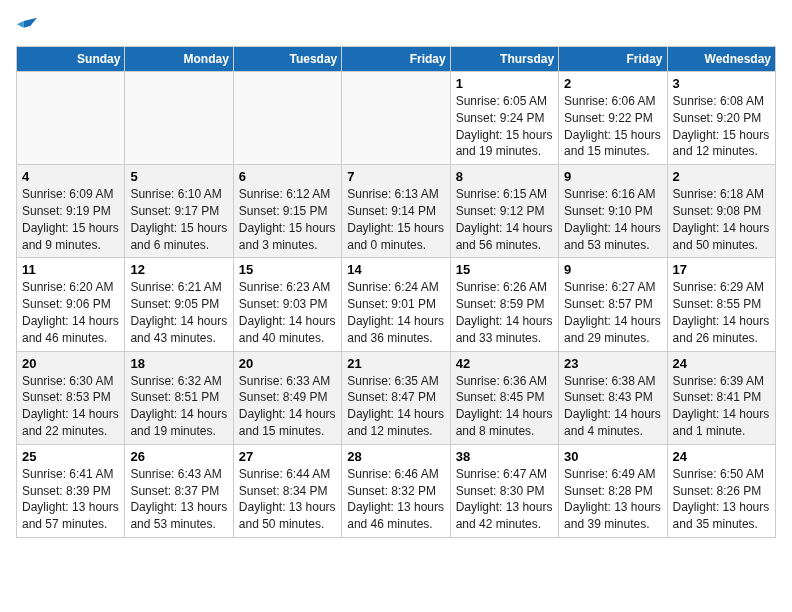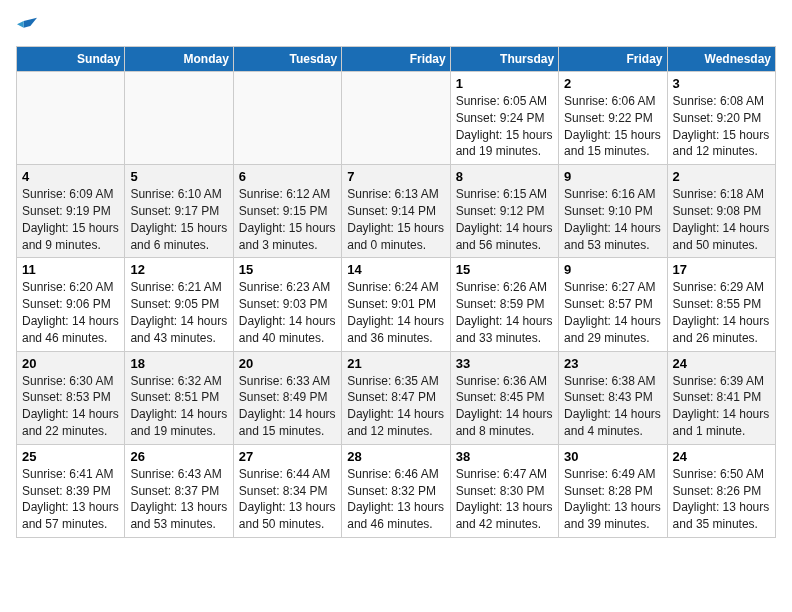--- a/index.html
+++ b/index.html
@@ -199,21 +199,21 @@
         </td>
         <td class="calendar-cell odd-week">
           <span class="cell-date">20</span>
           <div class="cell-info">Sunrise: 6:33 AM<br>Sunset: 8:49 PM<br>Daylight: 14 hours<br>and 15 minutes.</div>
         </td>
         <td class="calendar-cell odd-week">
           <span class="cell-date">21</span>
           <div class="cell-info">Sunrise: 6:35 AM<br>Sunset: 8:47 PM<br>Daylight: 14 hours<br>and 12 minutes.</div>
         </td>
         <td class="calendar-cell odd-week">
-          <span class="cell-date">33</span>
+          <span class="cell-date">42</span>
           <div class="cell-info">Sunrise: 6:36 AM<br>Sunset: 8:45 PM<br>Daylight: 14 hours<br>and 8 minutes.</div>
         </td>
         <td class="calendar-cell odd-week">
           <span class="cell-date">23</span>
           <div class="cell-info">Sunrise: 6:38 AM<br>Sunset: 8:43 PM<br>Daylight: 14 hours<br>and 4 minutes.</div>
         </td>
         <td class="calendar-cell odd-week">
           <span class="cell-date">24</span>
           <div class="cell-info">Sunrise: 6:39 AM<br>Sunset: 8:41 PM<br>Daylight: 14 hours<br>and 1 minute.</div>
         </td>

